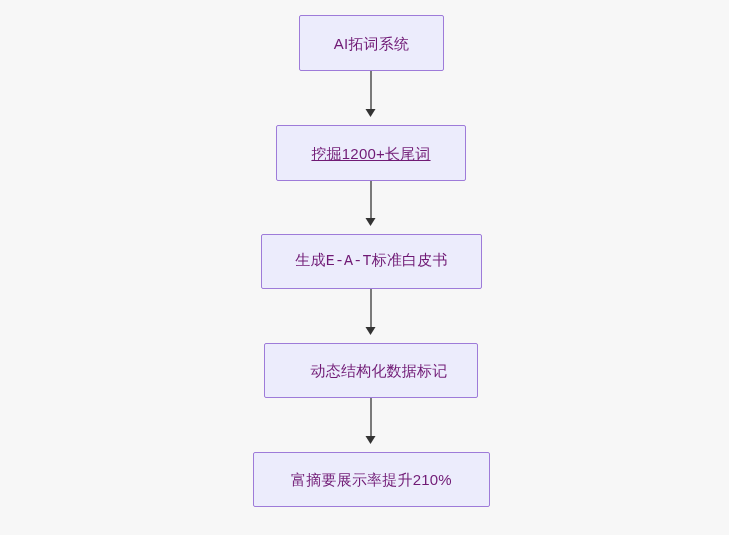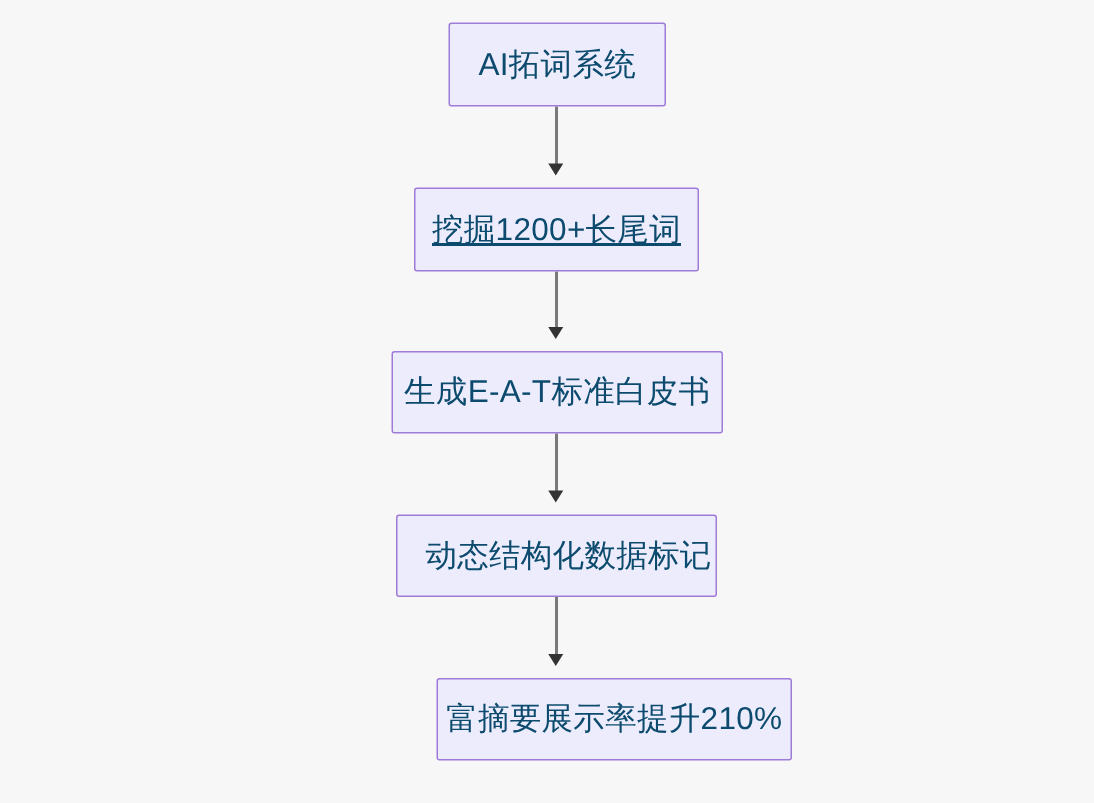--- a/index.html
+++ b/index.html
@@ -20,22 +20,22 @@
   }
   .node {
     position: absolute;
     box-sizing: border-box;
     background: #ececfc;
     border: 1.6px solid #9e7bd9;
     border-radius: 2px;
     display: flex;
     align-items: center;
     justify-content: center;
-    color: #0c4a6e;
-    font-size: 21px;
+    color: #701a75;
+    font-size: 15px;
     line-height: 1;
     letter-spacing: 0.2px;
     white-space: nowrap;
   }
   .edge {
     position: absolute;
     width: 0;
   }
   .edge-line {
     position: absolute;
@@ -73,17 +73,17 @@
     <div class="edge-line" style="height: 39px;"></div>
     <div class="edge-head" style="top: 38px;"></div>
   </div>
   <div class="edge" id="edge-3" style="left: 371px; top: 398px; height: 46px;">
     <div class="edge-line" style="height: 39px;"></div>
     <div class="edge-head" style="top: 38px;"></div>
   </div>
 
   <div class="node" id="node-0" style="left: 299px; top: 15px; width: 145px; height: 56px;">AI拓词系统</div>
   <div class="node" id="node-1" style="left: 276px; top: 125px; width: 190px; height: 56px; text-decoration: underline;">挖掘1200+长尾词</div>
-  <div class="node" id="node-2" style="left: 261px; top: 234px; width: 221px; height: 55px;">生成E-A-T标准白皮书</div>
+  <div class="node" id="node-2" style="left: 261px; top: 234px; width: 221px; height: 55px; font-family: Liberation Mono, monospace;">生成E-A-T标准白皮书</div>
   <div class="node" id="node-3" style="left: 264px; top: 343px; width: 214px; height: 55px; padding-left: 16px;">动态结构化数据标记</div>
-  <div class="node" id="node-4" style="left: 253px; top: 452px; width: 237px; height: 55px; margin-left: 38px;">富摘要展示率提升210%</div>
+  <div class="node" id="node-4" style="left: 253px; top: 452px; width: 237px; height: 55px;">富摘要展示率提升210%</div>
 
 </div>
 
 </body></html>

